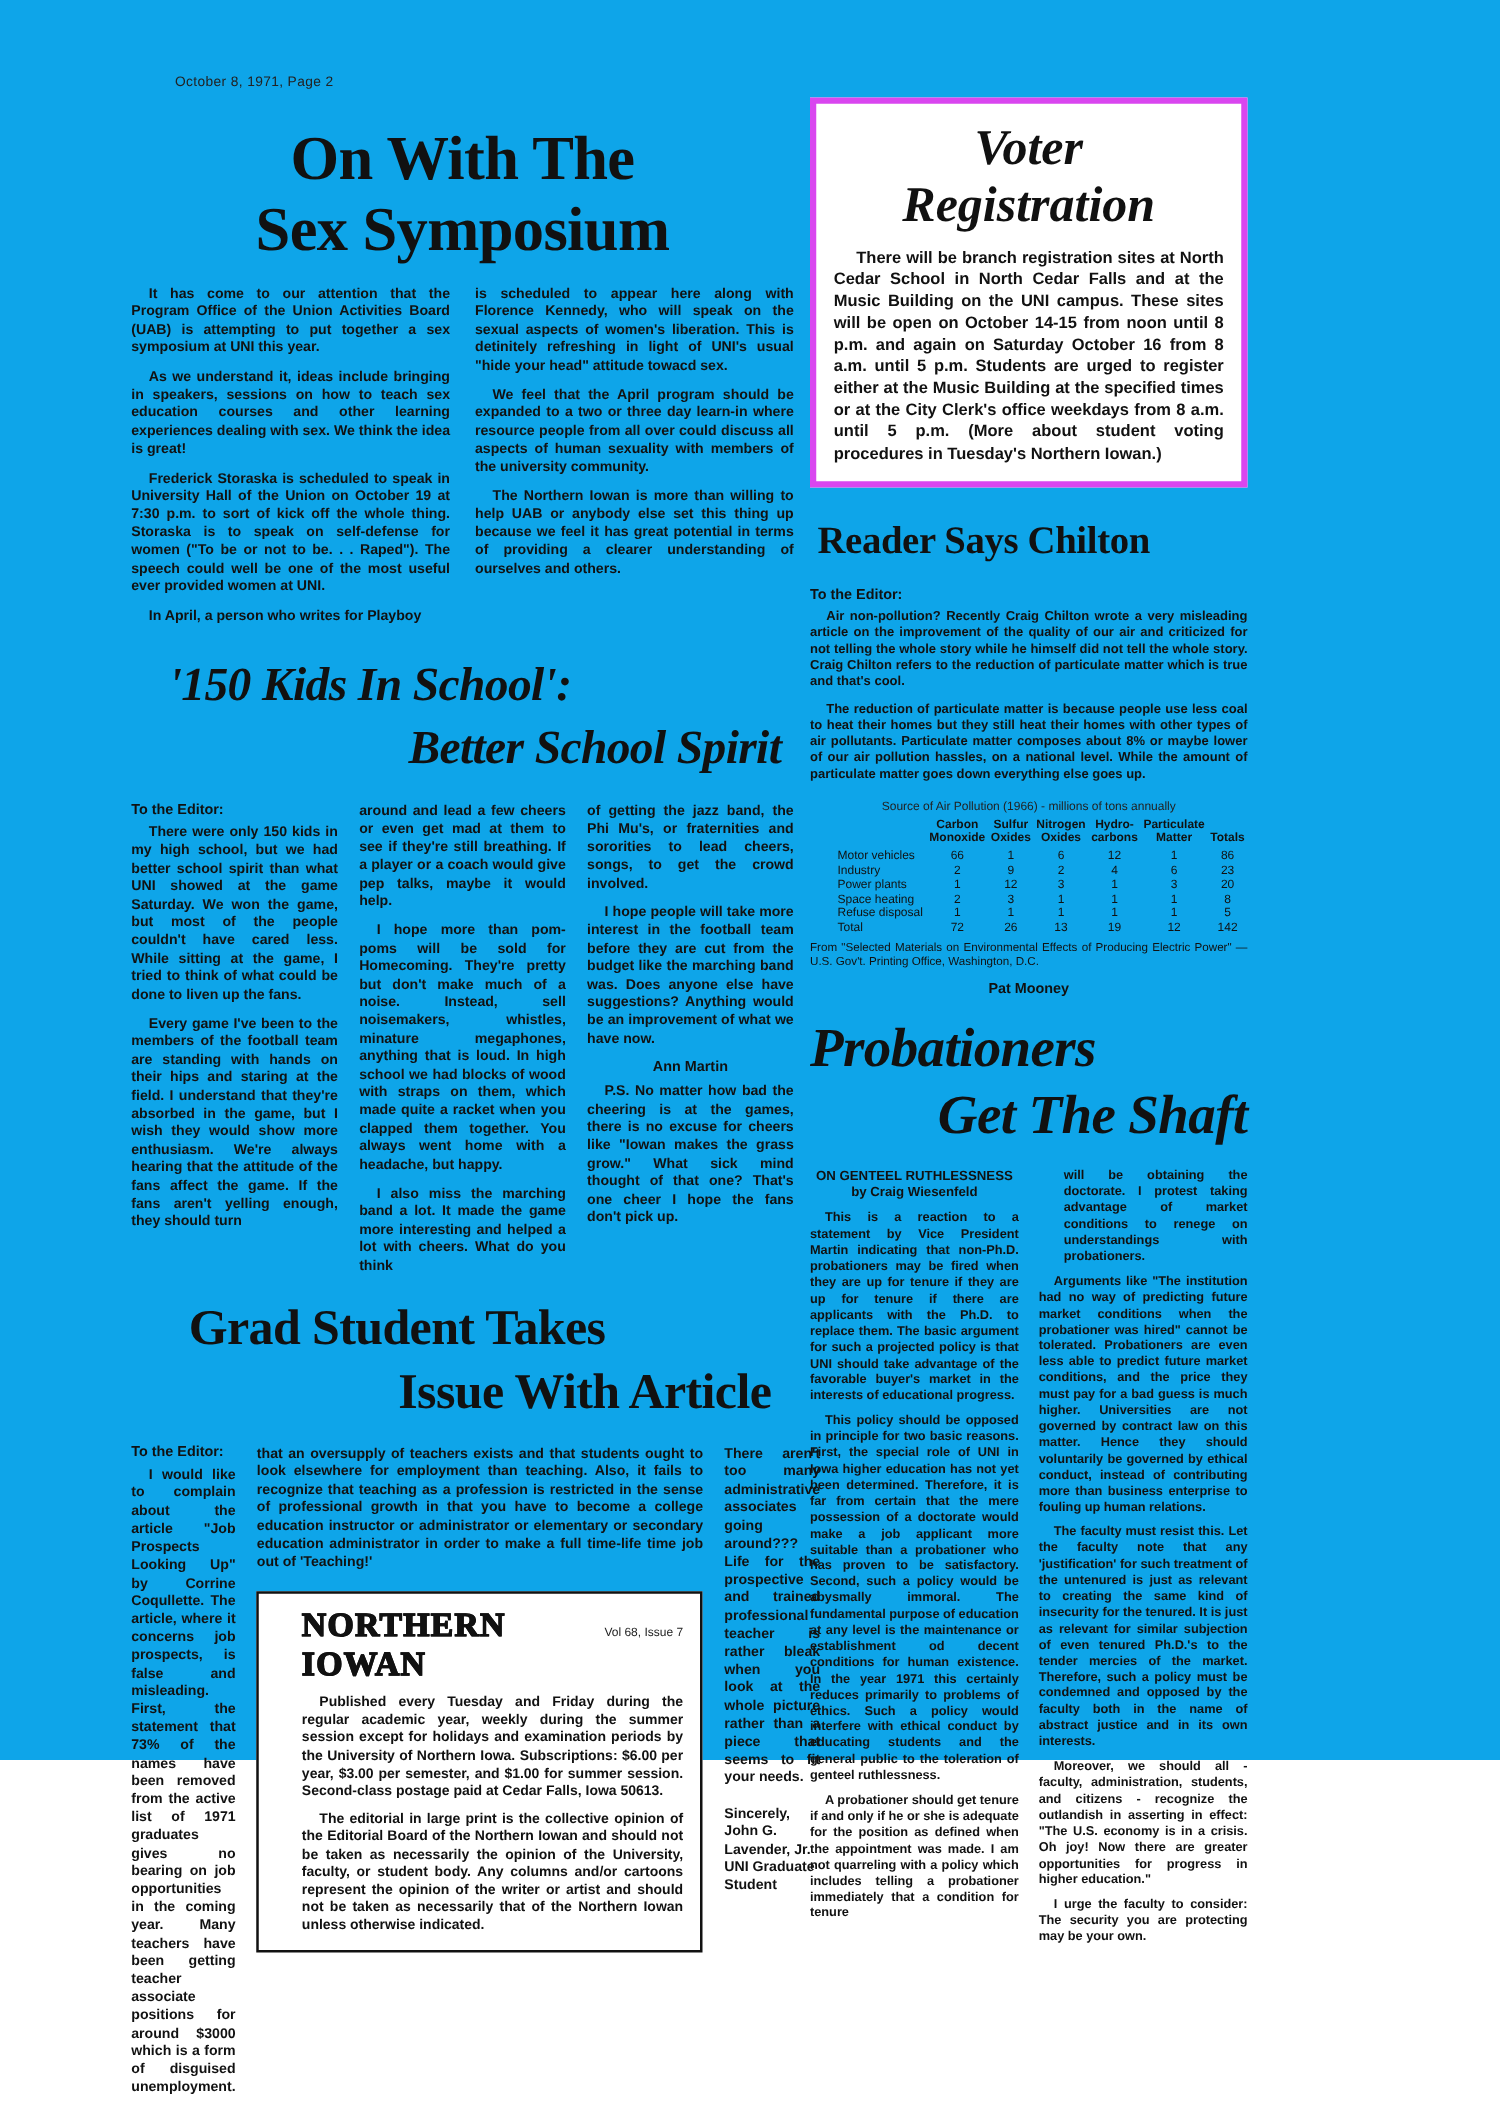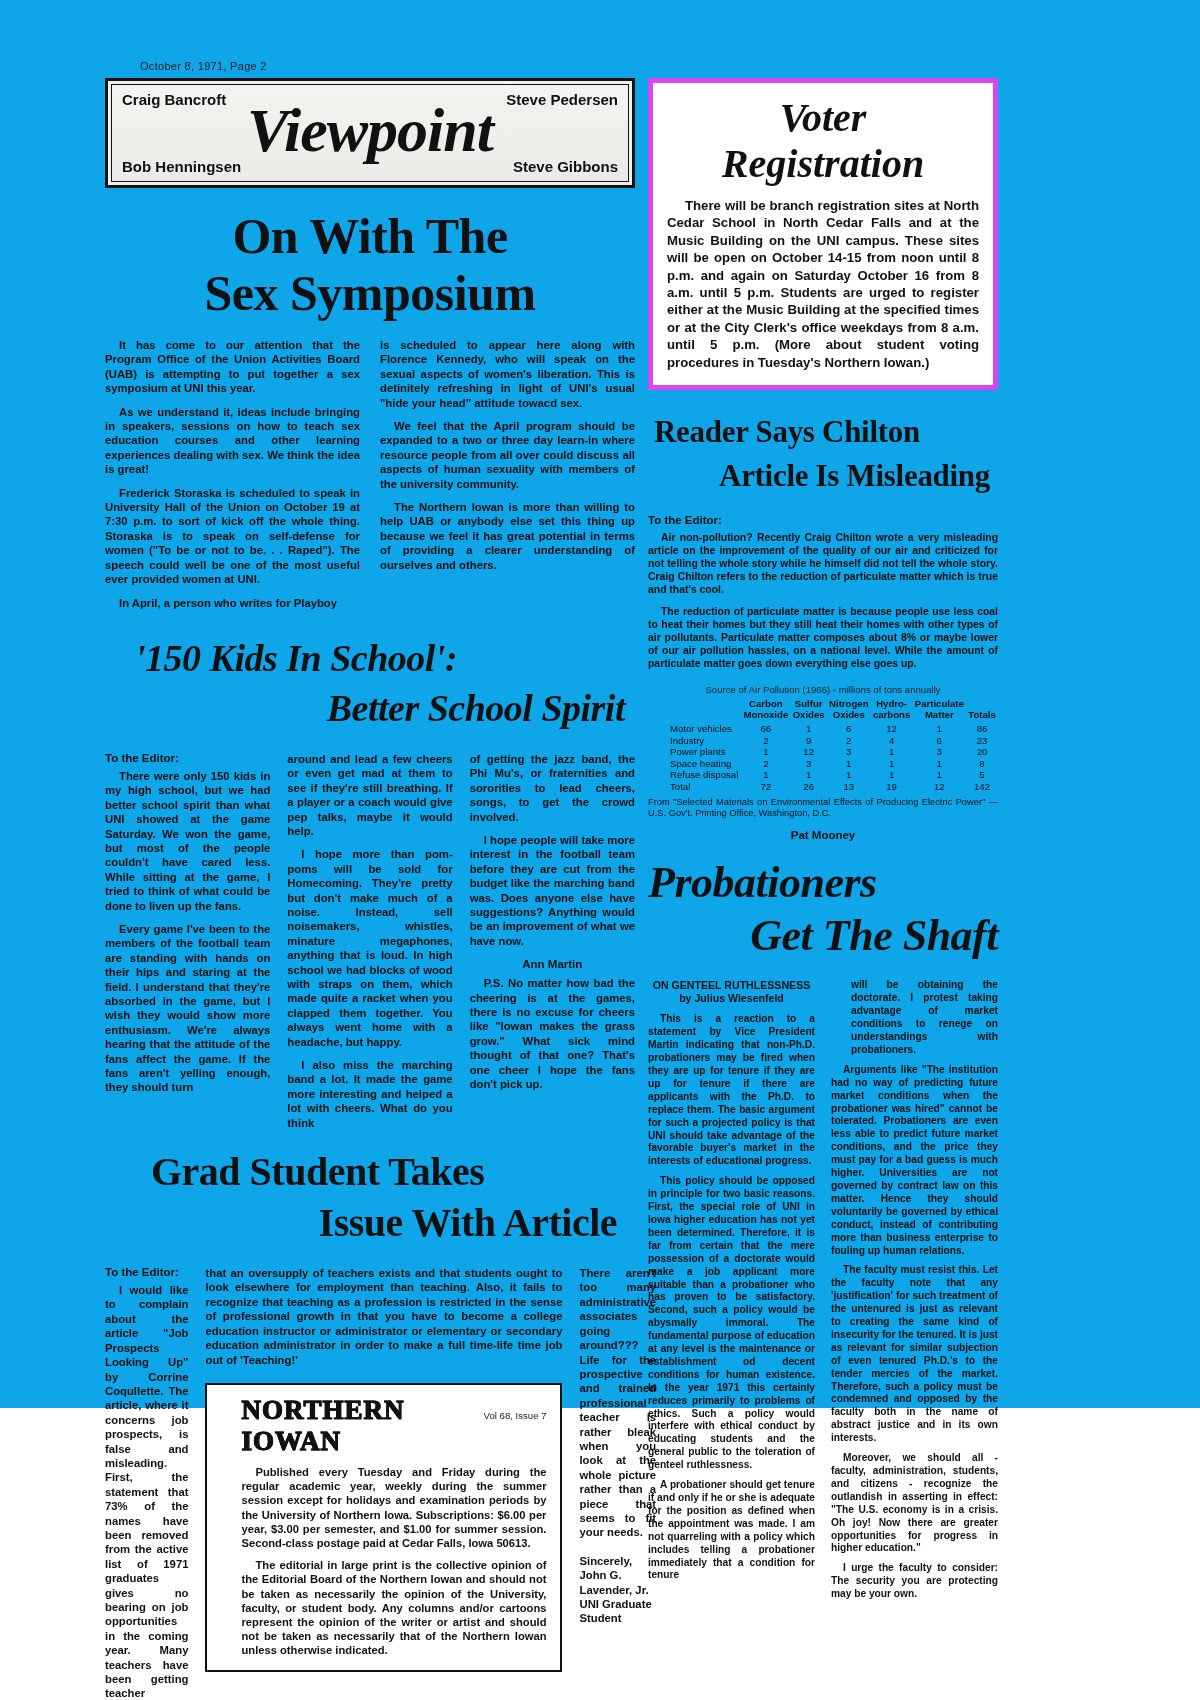--- a/index.html
+++ b/index.html
@@ -142,29 +142,20 @@
 </style>
 </head>
 <body>
 
 <div class="page">
 
   <div class="dateline">October 8, 1971, Page 2</div>
 
   <div class="left-pane">
 
-    <div class="viewpoint-box">
-      <div class="viewpoint-inner">
-        <div class="vp-name vp-tl">Craig Bancroft</div>
-        <div class="vp-name vp-tr">Steve Pedersen</div>
-        <div class="vp-title">Viewpoint</div>
-        <div class="vp-name vp-bl">Bob Henningsen</div>
-        <div class="vp-name vp-br">Steve Gibbons</div>
-      </div>
-    </div>
 
     <div>
       <div class="hl-serif h-onwith">On With The</div>
       <div class="hl-serif h-sexsym">Sex Symposium</div>
       <div class="cols2">
         <div class="col">
           <p class="bt">It has come to our attention that the Program Office of the Union Activities Board (UAB) is attempting to put together a sex symposium at UNI this year.</p>
           <p class="bt">As we understand it, ideas include bringing in speakers, sessions on how to teach sex education courses and other learning experiences dealing with sex. We think the idea is great!</p>
           <p class="bt">Frederick Storaska is scheduled to speak in University Hall of the Union on October 19 at 7:30 p.m. to sort of kick off the whole thing. Storaska is to speak on self-defense for women ("To be or not to be. . . Raped"). The speech could well be one of the most useful ever provided women at UNI.</p>
           <p class="bt">In April, a person who writes for Playboy</p>
@@ -241,21 +232,20 @@
     <div class="voter-box">
       <div class="voter-title">
         <div>Voter</div>
         <div>Registration</div>
       </div>
       <p class="voter-p">There will be branch registration sites at North Cedar School in North Cedar Falls and at the Music Building on the UNI campus. These sites will be open on October 14-15 from noon until 8 p.m. and again on Saturday October 16 from 8 a.m. until 5 p.m. Students are urged to register either at the Music Building at the specified times or at the City Clerk's office weekdays from 8 a.m. until 5 p.m. (More about student voting procedures in Tuesday's Northern Iowan.)</p>
     </div>
 
     <div>
       <div class="h-chilton chilton-l1">Reader Says Chilton</div>
-      <div class="h-chilton chilton-l2">Article Is Misleading</div>
 
       <div style="margin-top:20px;">
         <div class="editor-label">To the Editor:</div>
         <p class="small">Air non-pollution? Recently Craig Chilton wrote a very misleading article on the improvement of the quality of our air and criticized for not telling the whole story while he himself did not tell the whole story. Craig Chilton refers to the reduction of particulate matter which is true and that's cool.</p>
         <p class="small">The reduction of particulate matter is because people use less coal to heat their homes but they still heat their homes with other types of air pollutants. Particulate matter composes about 8% or maybe lower of our air pollution hassles, on a national level. While the amount of particulate matter goes down everything else goes up.</p>
       </div>
 
       <div class="poll-wrap">
         <div class="poll-cap">Source of Air Pollution (1966) - millions of tons annually</div>
         <table class="poll">
@@ -339,21 +329,21 @@
     </div>
 
     <div>
       <div class="h-prob prob-l1">Probationers</div>
       <div class="h-prob prob-l2">Get The Shaft</div>
 
       <div class="cols2" style="margin-top:18px;gap:16px;">
         <div class="col">
           <div class="prob-head">
             <div>ON GENTEEL RUTHLESSNESS</div>
-            <div>by Julius Wiesenfeld</div>
+            <div>by Craig Wiesenfeld</div>
           </div>
           <p class="tiny">This is a reaction to a statement by Vice President Martin indicating that non-Ph.D. probationers may be fired when they are up for tenure if they are up for tenure if there are applicants with the Ph.D. to replace them. The basic argument for such a projected policy is that UNI should take advantage of the favorable buyer's market in the interests of educational progress.</p>
           <p class="tiny">This policy should be opposed in principle for two basic reasons. First, the special role of UNI in Iowa higher education has not yet been determined. Therefore, it is far from certain that the mere possession of a doctorate would make a job applicant more suitable than a probationer who has proven to be satisfactory. Second, such a policy would be abysmally immoral. The fundamental purpose of education at any level is the maintenance or establishment od decent conditions for human existence. In the year 1971 this certainly reduces primarily to problems of ethics. Such a policy would interfere with ethical conduct by educating students and the general public to the toleration of genteel ruthlessness.</p>
           <p class="tiny bold">A probationer should get tenure if and only if he or she is adequate for the position as defined when the appointment was made. I am not quarreling with a policy which includes telling a probationer immediately that a condition for tenure</p>
         </div>
         <div class="col">
           <p class="tiny bold noind" style="text-indent:0;margin-left:20px;">will be obtaining the doctorate. I protest taking advantage of market conditions to renege on understandings with probationers.</p>
           <p class="tiny">Arguments like "The institution had no way of predicting future market conditions when the probationer was hired" cannot be tolerated. Probationers are even less able to predict future market conditions, and the price they must pay for a bad guess is much higher. Universities are not governed by contract law on this matter. Hence they should voluntarily be governed by ethical conduct, instead of contributing more than business enterprise to fouling up human relations.</p>
           <p class="tiny">The faculty must resist this. Let the faculty note that any 'justification' for such treatment of the untenured is just as relevant to creating the same kind of insecurity for the tenured. It is just as relevant for similar subjection of even tenured Ph.D.'s to the tender mercies of the market. Therefore, such a policy must be condemned and opposed by the faculty both in the name of abstract justice and in its own interests.</p>
           <p class="tiny bold">Moreover, we should all - faculty, administration, students, and citizens - recognize the outlandish in asserting in effect: "The U.S. economy is in a crisis. Oh joy! Now there are greater opportunities for progress in higher education."</p>

